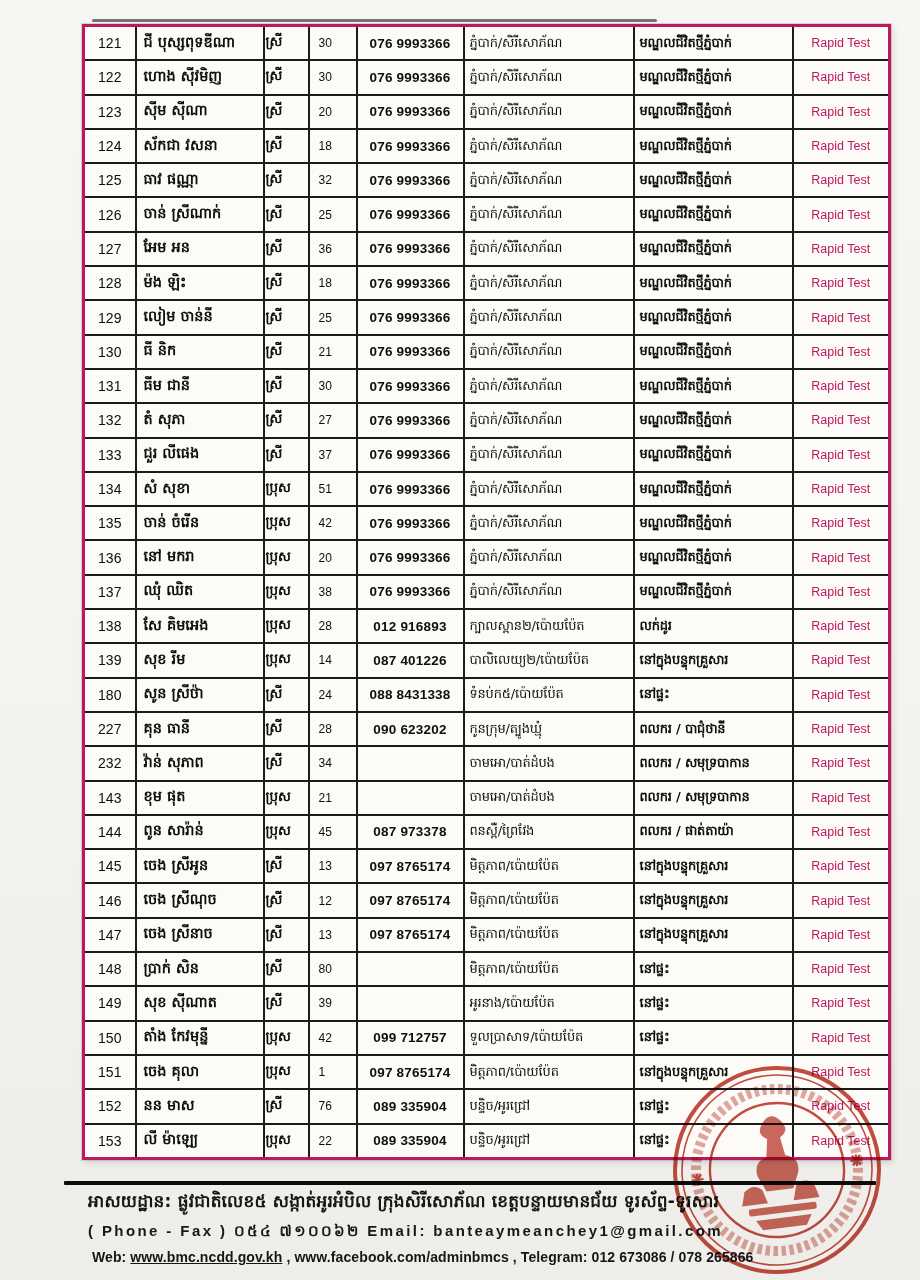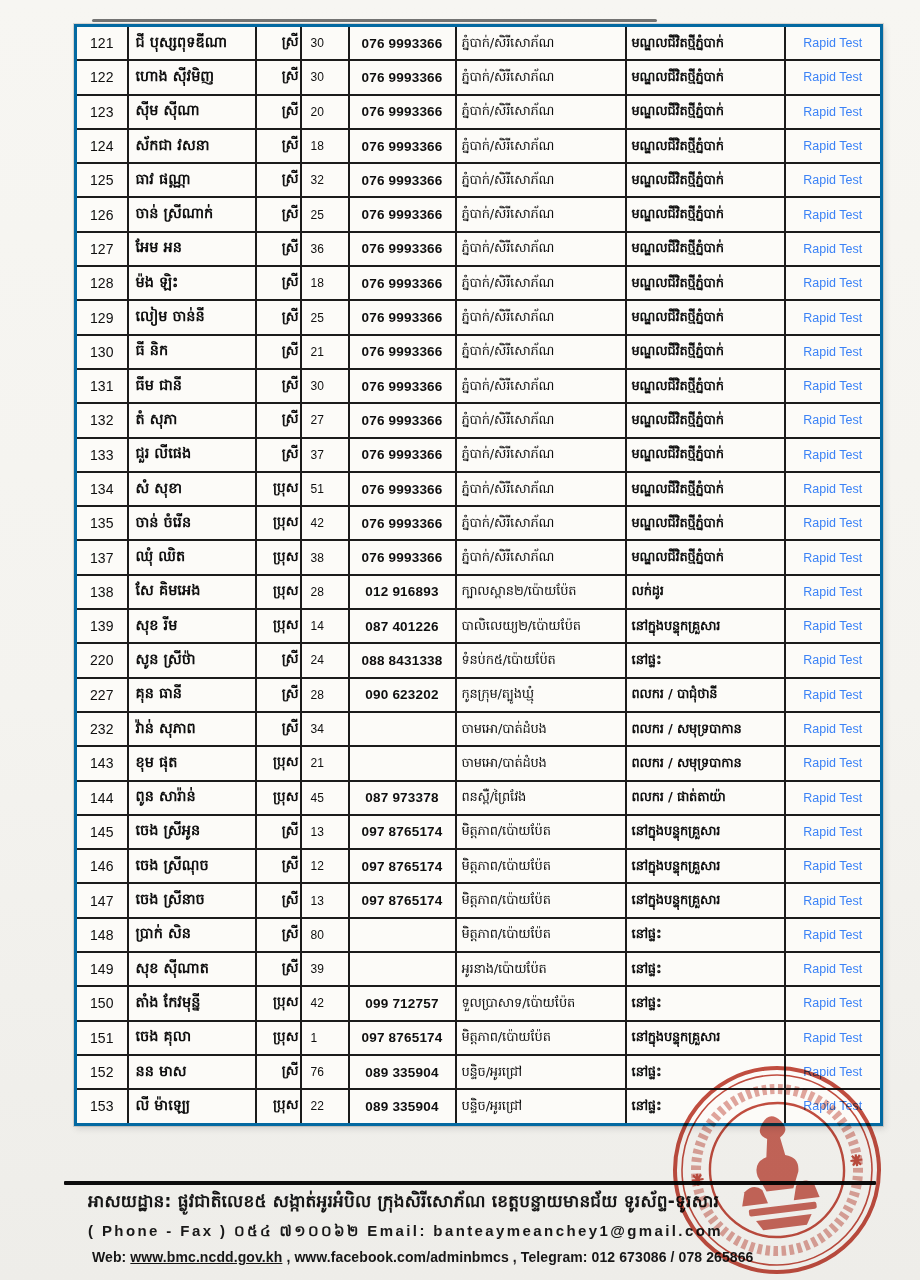--- a/index.html
+++ b/index.html
@@ -6,37 +6,37 @@
   body{
     width:920px;height:1280px;position:relative;overflow:hidden;
     background:linear-gradient(180deg,#f7f6f2 0%,#f4f3ef 55%,#eeede9 100%);
     font-family:"DejaVu Sans",sans-serif;color:#111;
   }
   .scan-artifact-top{
     position:absolute;left:92px;top:19px;width:565px;height:3px;
     background:#2c2c2c;opacity:.65;border-radius:2px;
   }
   table.roster{
-    position:absolute;left:74px;top:24px;width:806px;
+    position:absolute;left:82px;top:24px;width:806px;
     border-collapse:collapse;table-layout:fixed;
-    background:#fcfbf8;border:3px solid #0369a1;
+    background:#fcfbf8;border:3px solid #be185d;
     box-shadow:0 0 0 1px rgba(120,120,120,.25), 2px 3px 6px rgba(90,90,90,.18);
   }
   td{
     border:2px solid #1b1b1b;height:32.3px;padding:0 5px;
     overflow:hidden;white-space:nowrap;color:#0e0e0e;vertical-align:middle;
   }
   .col-no{text-align:center;font-family:"Liberation Sans",sans-serif;font-size:14px;padding:0 2px;}
   .col-name{font-weight:700;font-size:14.5px;padding-left:7px;}
-  .col-gender{text-align:right;font-weight:700;font-size:13.5px;padding:0 1px;}
+  .col-gender{text-align:left;font-weight:700;font-size:13.5px;padding:0 1px;}
   .col-age{text-align:left;padding-left:9px;font-family:"Liberation Sans",sans-serif;font-size:12px;}
   .col-phone{text-align:center;font-family:"Liberation Sans",sans-serif;font-size:13.5px;font-weight:600;letter-spacing:.2px;}
   .col-location{font-weight:400;font-size:13px;letter-spacing:-.2px;}
   .col-status{font-weight:700;font-size:13px;letter-spacing:-.2px;}
-  .col-test{text-align:center;font-family:"Liberation Sans",sans-serif;font-size:12.5px;color:#3b82f6;padding:0 2px;}
+  .col-test{text-align:center;font-family:"Liberation Sans",sans-serif;font-size:12.5px;color:#be185d;padding:0 2px;}
 
   .footer-rule{
     position:absolute;left:64px;top:1181px;width:812px;height:4px;
     background:#0d0d0d;border-radius:1px;
   }
   .footer-line1{
     position:absolute;left:88px;top:1190px;width:800px;
     font-weight:700;font-size:17px;color:#151515;letter-spacing:.2px;white-space:nowrap;
   }
   .footer-line2{
@@ -217,20 +217,30 @@
         <td class="col-no">135</td>
         <td class="col-name">ចាន់ ចំរើន</td>
         <td class="col-gender">ប្រុស</td>
         <td class="col-age">42</td>
         <td class="col-phone">076 9993366</td>
         <td class="col-location">ភ្នំបាក់/សិរីសោភ័ណ</td>
         <td class="col-status">មណ្ឌលជីវិតថ្មីភ្នំបាក់</td>
         <td class="col-test">Rapid Test</td>
       </tr>
       <tr>
+        <td class="col-no">136</td>
+        <td class="col-name">នៅ មករា</td>
+        <td class="col-gender">ប្រុស</td>
+        <td class="col-age">20</td>
+        <td class="col-phone">076 9993366</td>
+        <td class="col-location">ភ្នំបាក់/សិរីសោភ័ណ</td>
+        <td class="col-status">មណ្ឌលជីវិតថ្មីភ្នំបាក់</td>
+        <td class="col-test">Rapid Test</td>
+      </tr>
+      <tr>
         <td class="col-no">137</td>
         <td class="col-name">ឈុំ ឈិត</td>
         <td class="col-gender">ប្រុស</td>
         <td class="col-age">38</td>
         <td class="col-phone">076 9993366</td>
         <td class="col-location">ភ្នំបាក់/សិរីសោភ័ណ</td>
         <td class="col-status">មណ្ឌលជីវិតថ្មីភ្នំបាក់</td>
         <td class="col-test">Rapid Test</td>
       </tr>
       <tr>
@@ -247,21 +257,21 @@
         <td class="col-no">139</td>
         <td class="col-name">សុខ រីម</td>
         <td class="col-gender">ប្រុស</td>
         <td class="col-age">14</td>
         <td class="col-phone">087 401226</td>
         <td class="col-location">បាលិលេយ្យ២/ប៉ោយប៉ែត</td>
         <td class="col-status">នៅក្នុងបន្ទុកគ្រួសារ</td>
         <td class="col-test">Rapid Test</td>
       </tr>
       <tr>
-        <td class="col-no">220</td>
+        <td class="col-no">180</td>
         <td class="col-name">សូន ស្រីថ៉ា</td>
         <td class="col-gender">ស្រី</td>
         <td class="col-age">24</td>
         <td class="col-phone">088 8431338</td>
         <td class="col-location">ទំនប់ក៥/ប៉ោយប៉ែត</td>
         <td class="col-status">នៅផ្ទះ</td>
         <td class="col-test">Rapid Test</td>
       </tr>
       <tr>
         <td class="col-no">227</td>

